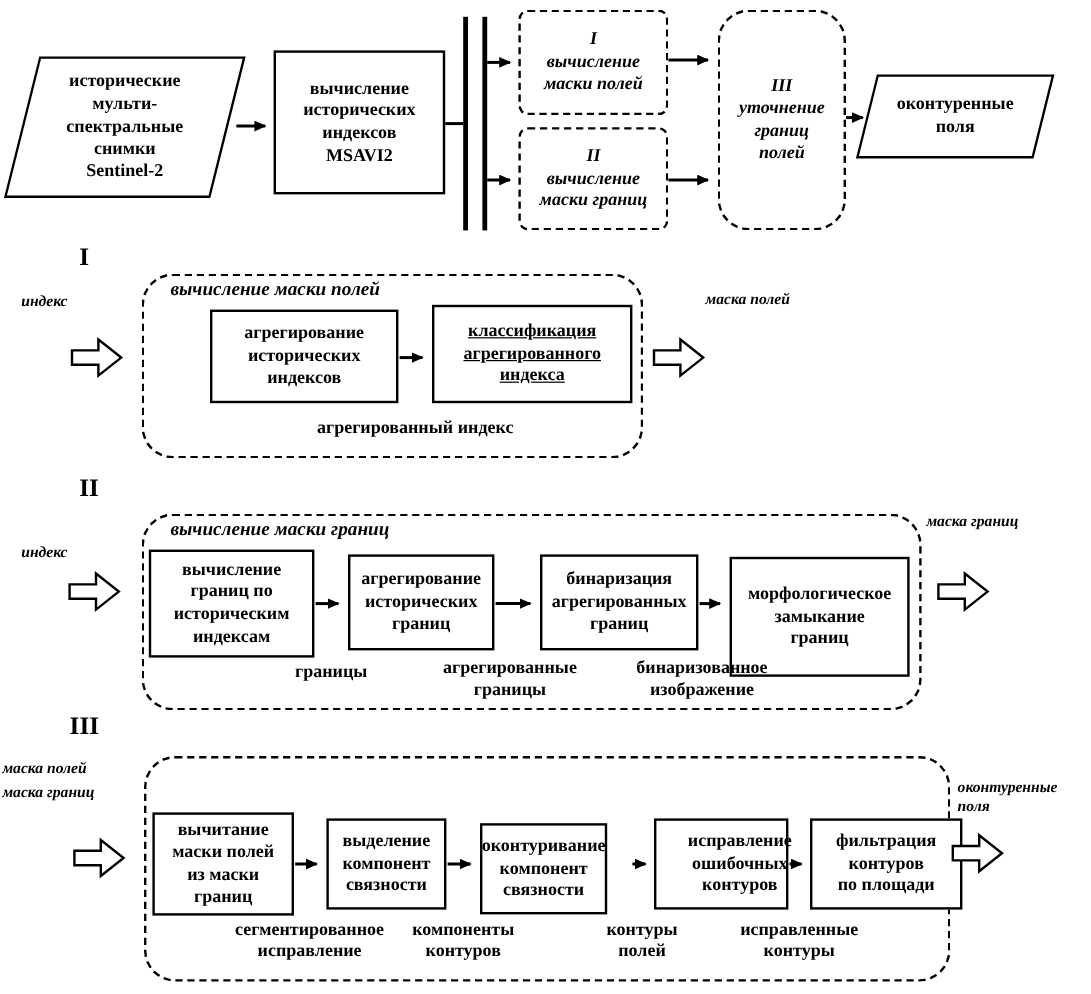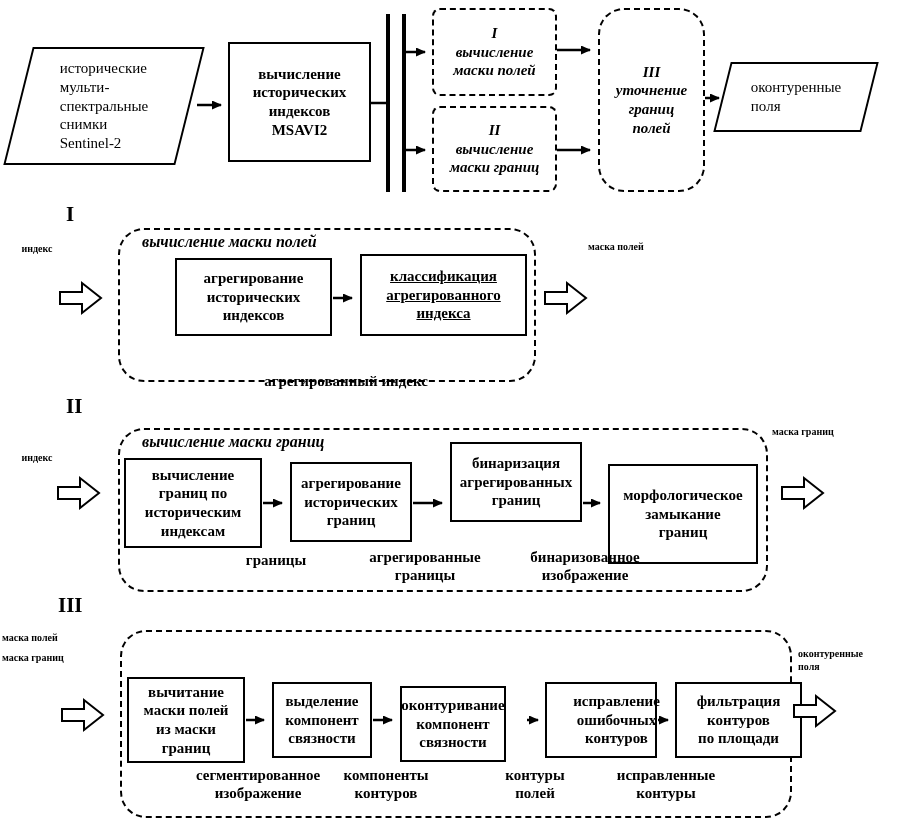--- a/index.html
+++ b/index.html
@@ -40,42 +40,43 @@
   }
   .caption {
     font-weight: bold;
     font-size: 15px;
     line-height: 1.2;
     text-align: center;
     white-space: pre-line;
   }
   .io-label {
     font-weight: bold;
-    font-size: 10px;
+    font-size: 13px;
     line-height: 1.25;
     white-space: pre-line;
+    font-style: italic;
   }
   .section-label { font-weight: bold; font-size: 21px; }
   .para { background: transparent; }
   .para-skew {
     position: absolute;
     inset: 0;
     border: 2px solid #000;
     transform: skewX(-14deg);
     background: #fff;
   }
   .para-text {
     position: relative;
     width: 100%;
     height: 100%;
     display: flex;
     align-items: center;
     justify-content: center;
-    text-align: left;
-    font-weight: normal;
+    text-align: center;
+    font-weight: bold;
     font-size: 15px;
     line-height: 1.25;
     white-space: pre-line;
   }
   .connectors {
     position: absolute;
     left: 0; top: 0;
     pointer-events: none;
   }
   .arr { stroke: #000; stroke-width: 2.5; }
@@ -128,42 +129,42 @@
   <div class="abs title" style="left:142px; top:233px;text-align:right;">вычисление маски полей</div>
 
   <div class="abs box" style="left:175px; top:258px; width:157px; height:78px;">агрегирование
 исторических
 индексов</div>
 
   <div class="abs box" style="left:360px; top:254px; width:167px; height:82px;text-decoration:underline;">классификация
 агрегированного
 индекса</div>
 
-  <div class="abs caption" style="left:236px; top:348px; width:220px;margin-top:24px;">агрегированный индекс</div>
+  <div class="abs caption" style="left:236px; top:348px; width:220px;">агрегированный индекс</div>
 
   <div class="abs io-label" style="left:588px; top:241px;">маска полей</div>
 
   <div class="abs section-label" style="left:66px; top:394px;">II</div>
 
   <div class="abs io-label" style="left:2px; top:452px; width:70px; text-align:center;">индекс</div>
 
   <div class="abs container" style="left:118px; top:428px; width:650px; height:164px;"></div>
 
   <div class="abs title" style="left:142px; top:433px;">вычисление маски границ</div>
 
   <div class="abs box" style="left:124px; top:458px; width:138px; height:90px;">вычисление
 границ по
 историческим
 индексам</div>
 
   <div class="abs box" style="left:290px; top:462px; width:122px; height:80px;">агрегирование
 исторических
 границ</div>
 
-  <div class="abs box" style="left:450px; top:442px; width:132px; height:80px;">бинаризация
+  <div class="abs box" style="left:450px; top:462px; width:132px; height:80px;">бинаризация
 агрегированных
 границ</div>
 
   <div class="abs box" style="left:608px; top:464px; width:150px; height:100px;">морфологическое
 замыкание
 границ</div>
 
   <div class="abs caption" style="left:216px; top:551px; width:120px;">границы</div>
 
   <div class="abs caption" style="left:365px; top:548px; width:120px;">агрегированные
@@ -198,21 +199,21 @@
 
   <div class="abs box" style="left:545px; top:682px; width:112px; height:76px;padding-left:31px;">исправление
 ошибочных
 контуров</div>
 
   <div class="abs box" style="left:675px; top:682px; width:127px; height:76px;">фильтрация
 контуров
 по площади</div>
 
   <div class="abs caption" style="left:183px; top:766px; width:150px;">сегментированное
-изображение</div>
+исправление</div>
 
   <div class="abs caption" style="left:326px; top:766px; width:120px;">компоненты
 контуров</div>
 
   <div class="abs caption" style="left:485px; top:766px; width:100px;">контуры
 полей</div>
 
   <div class="abs caption" style="left:606px; top:766px; width:120px;">исправленные
 контуры</div>
 

